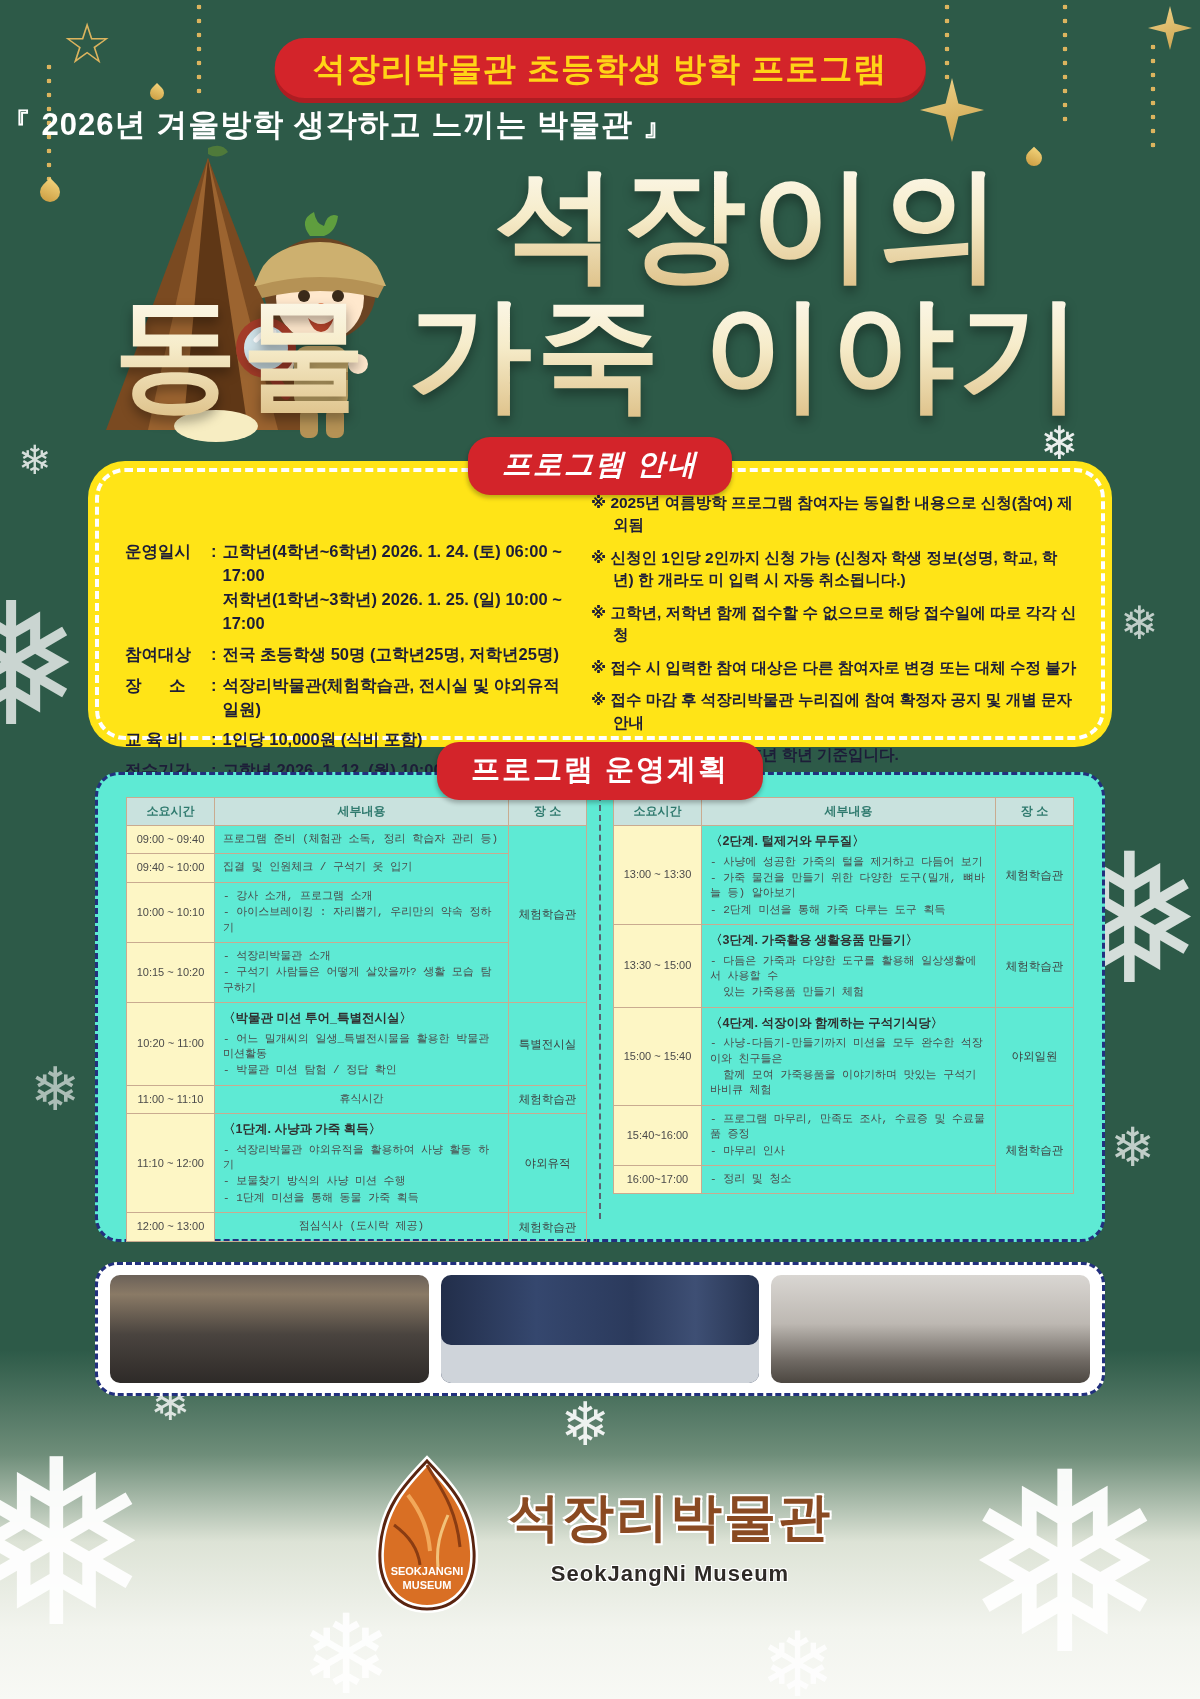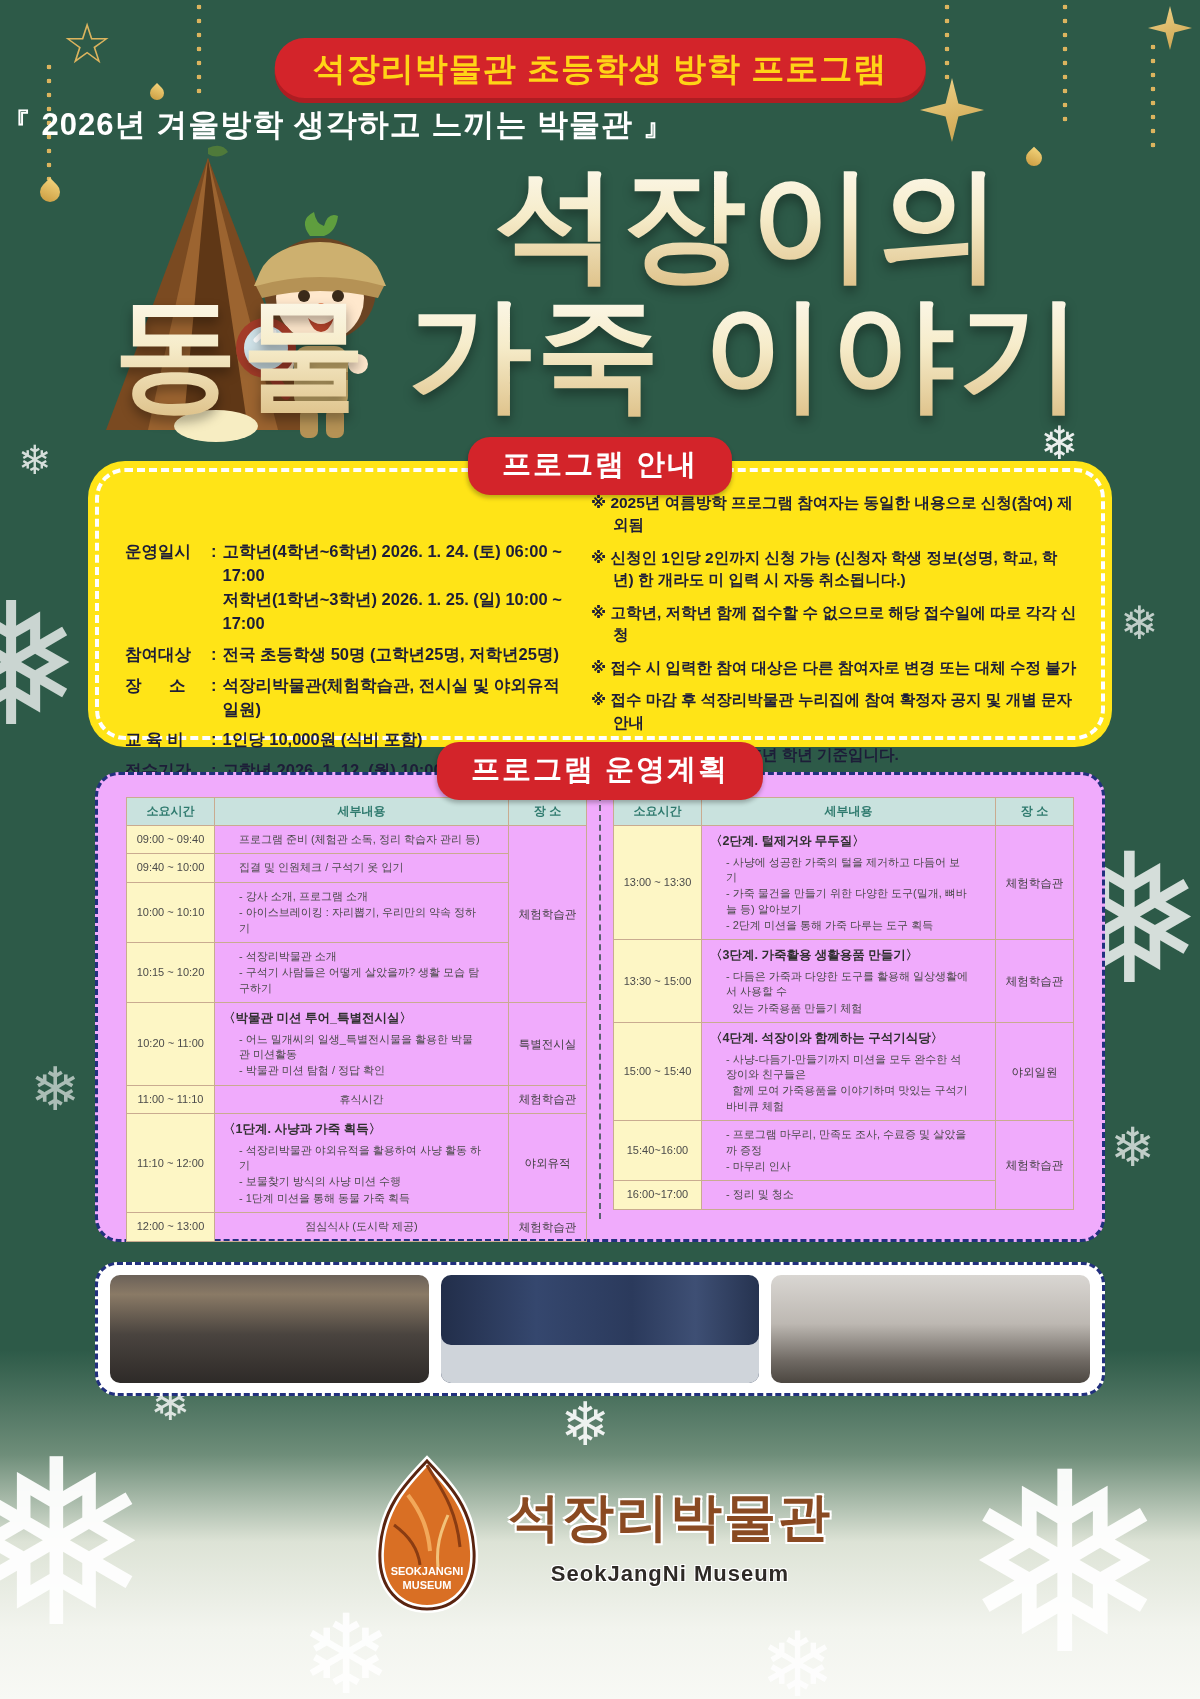--- a/index.html
+++ b/index.html
@@ -42,33 +42,33 @@
   .info-left { width:452px; color:#1d1d38;margin-top:48px; }
   .info-right { flex:1; padding-left:14px; color:#1d1d38; }
   .info-item { display:flex; margin-bottom:7px; font-size:16.5px; font-weight:bold; line-height:1.45; }
   .info-label { white-space:pre; width:84px; flex:none; }
   .info-colon { flex:none; padding:0 6px 0 2px; }
   .info-lines { flex:1; }
   .note-item { font-size:15.5px; font-weight:bold; line-height:1.45; margin-bottom:10px;
     padding-left:22px; text-indent:-22px; }
   
   .sched-box { position:absolute; left:95px; top:772px; width:1010px; height:470px;
-    background:#f0abfc; border:3px dashed #22307e; border-radius:24px;
+    background:#5eead4; border:3px dashed #22307e; border-radius:24px;
     padding:16px 18px; display:flex; }
   .sched-col { flex:1; padding:6px 10px; }
   .sched-divider { width:0; border-left:2px dashed #5a6270; margin:4px 2px; }
   table.sched { width:100%; border-collapse:collapse; font-size:11px; color:#4a4a4a; table-layout:fixed; }
   table.sched th { background:#c9e2de; color:#2f7a6e; font-size:12px; font-weight:bold;
     border:1px solid #c9ab90; padding:5px 2px; }
   table.sched td { border:1px solid #c9ab90; padding:5px 8px; vertical-align:middle; line-height:1.4; }
   td.t-time { background:#fdf6c5; text-align:center; color:#4a4a4a; white-space:nowrap; padding:5px 2px; }
   td.t-loc { text-align:center; color:#3d3d3d; font-size:11.5px; }
   td.t-detail.centered { text-align:center; }
   .stage-title { font-size:12.5px; color:#303030; font-weight:bold; margin:2px 0 4px; }
-  .line { white-space:pre-wrap; margin:1px 16px; }
+  .line { white-space:pre-wrap; margin:1px 0;font-family:Liberation Mono, monospace; }
   col.c-time { width:88px; } col.c-loc { width:78px; }
   
   .photo-box { position:absolute; left:95px; top:1262px; width:1010px; height:134px;
     background:#ffffff; border:3px dashed #22307e; border-radius:22px;
     display:flex; gap:12px; padding:10px 12px; }
   .photo { flex:1; border-radius:10px; overflow:hidden; }
   .photo-1 { background:linear-gradient(180deg,#6b6158 0%, #8a7a66 18%, #4a443f 55%, #2e2a28 100%); }
   .photo-2 { background:linear-gradient(90deg,#222e4a 0%, #35476e 30%, #2b3a5c 60%, #3e4f74 80%, #263350 100%); box-shadow:inset 0 -38px 0 #cfd4da; }
   .photo-3 { background:linear-gradient(180deg,#d9d6d2 0%, #bdb8b2 45%, #6e6862 80%, #4c4741 100%); }
   
@@ -139,21 +139,21 @@
 
       <circle cx="178" cy="208" r="26" fill="#cfe2e8" stroke="#a33b28" stroke-width="8"></circle>
       <rect x="186" y="228" width="10" height="34" rx="5" transform="rotate(-35 191 245)" fill="#a33b28"></rect>
       <path d="M168 200 q8 -10 18 -8" stroke="#ffffff" stroke-width="5" fill="none" stroke-linecap="round"></path>
     </g>
   </svg>
 
   <div class="title1"><span class="big-title">석장이의</span></div>
   <div class="title2"><span class="big-title">동물 가죽 이야기</span></div>
 
-  <div class="badge" style="top:437px;">프로그램 안내</div>
+  <div class="badge" style="top:437px;font-style:italic;">프로그램 안내</div>
   <div class="info-box">
     <div class="info-left">
         <div class="info-item">
           <span class="info-label">운영일시</span>
           <span class="info-colon">:</span>
           <span class="info-lines">
             <div>고학년(4학년~6학년) 2026. 1. 24. (토) 06:00 ~ 17:00</div>
             <div>저학년(1학년~3학년) 2026. 1. 25. (일) 10:00 ~ 17:00</div>
           </span>
         </div>
@@ -324,21 +324,21 @@
               <td class="t-detail">
                 <div class="stage-title">〈4단계. 석장이와 함께하는 구석기식당〉</div>
                 <div class="line">- 사냥-다듬기-만들기까지 미션을 모두 완수한 석장이와 친구들은</div>
                 <div class="line">  함께 모여 가죽용품을 이야기하며 맛있는 구석기 바비큐 체험</div>
               </td>
               <td class="t-loc" rowspan="1">야외일원</td>
             </tr>
             <tr>
               <td class="t-time">15:40~16:00</td>
               <td class="t-detail">
-                <div class="line">- 프로그램 마무리, 만족도 조사, 수료증 및 살았을까 증정</div>
+                <div class="line">- 프로그램 마무리, 만족도 조사, 수료증 및 수료물품 증정</div>
                 <div class="line">- 마무리 인사</div>
               </td>
               <td class="t-loc" rowspan="2">체험학습관</td>
             </tr>
             <tr>
               <td class="t-time">16:00~17:00</td>
               <td class="t-detail">
                 <div class="line">- 정리 및 청소</div>
               </td>
             </tr>

